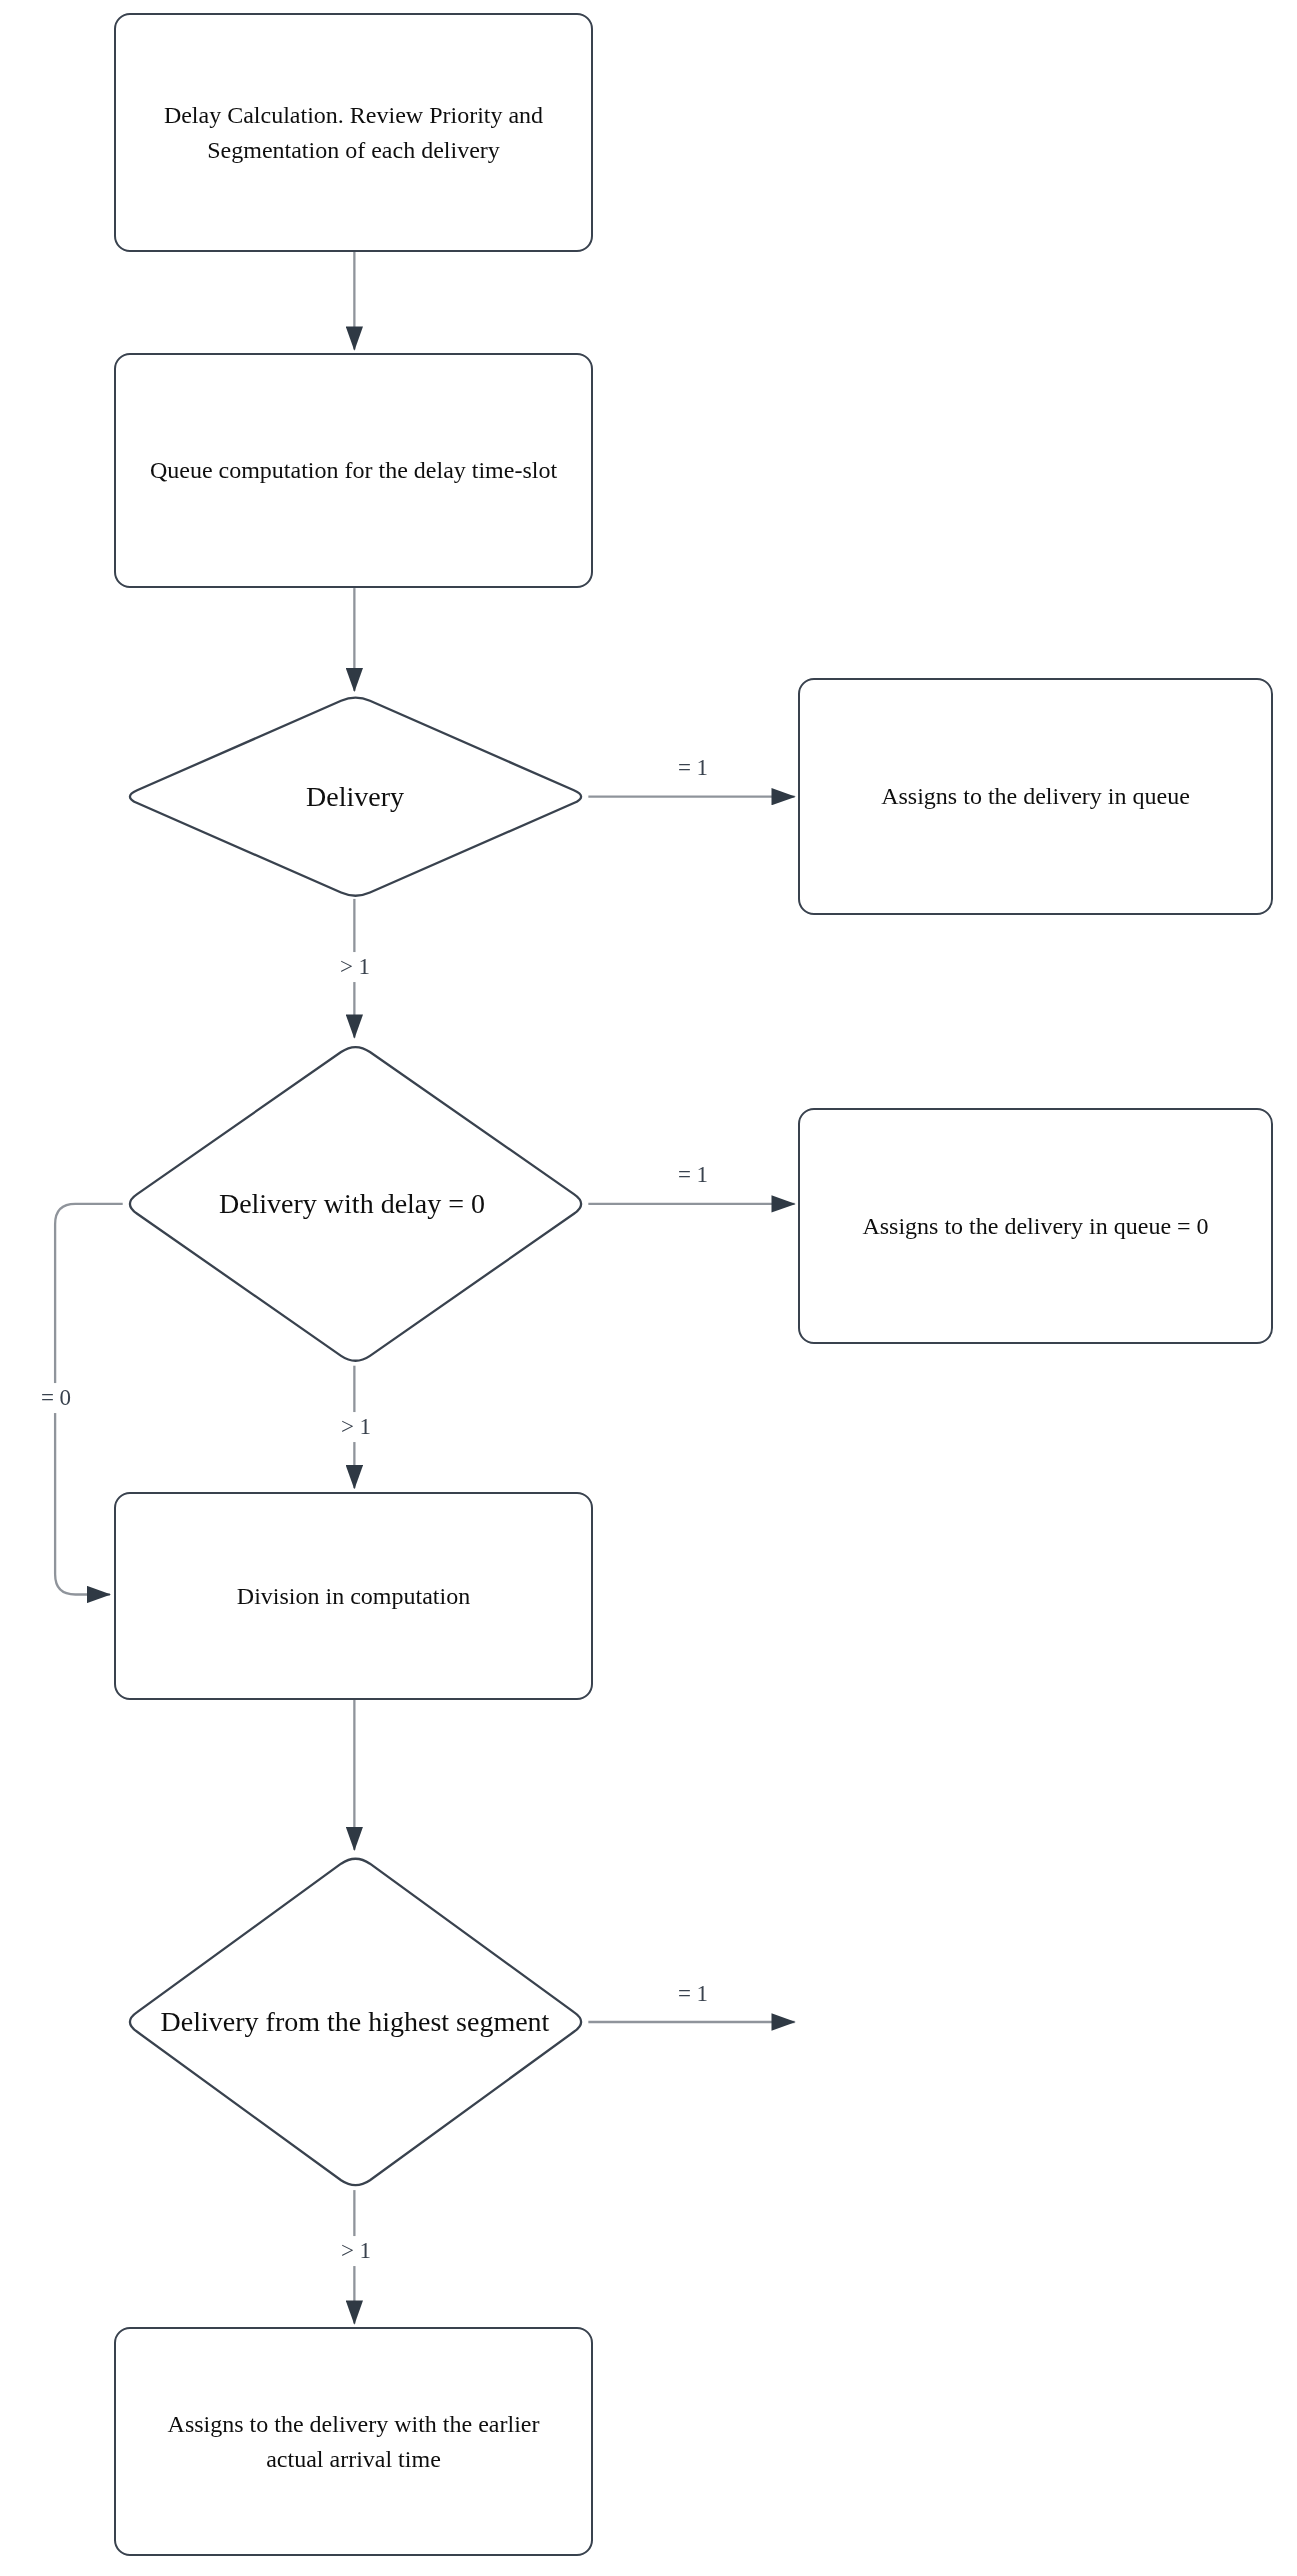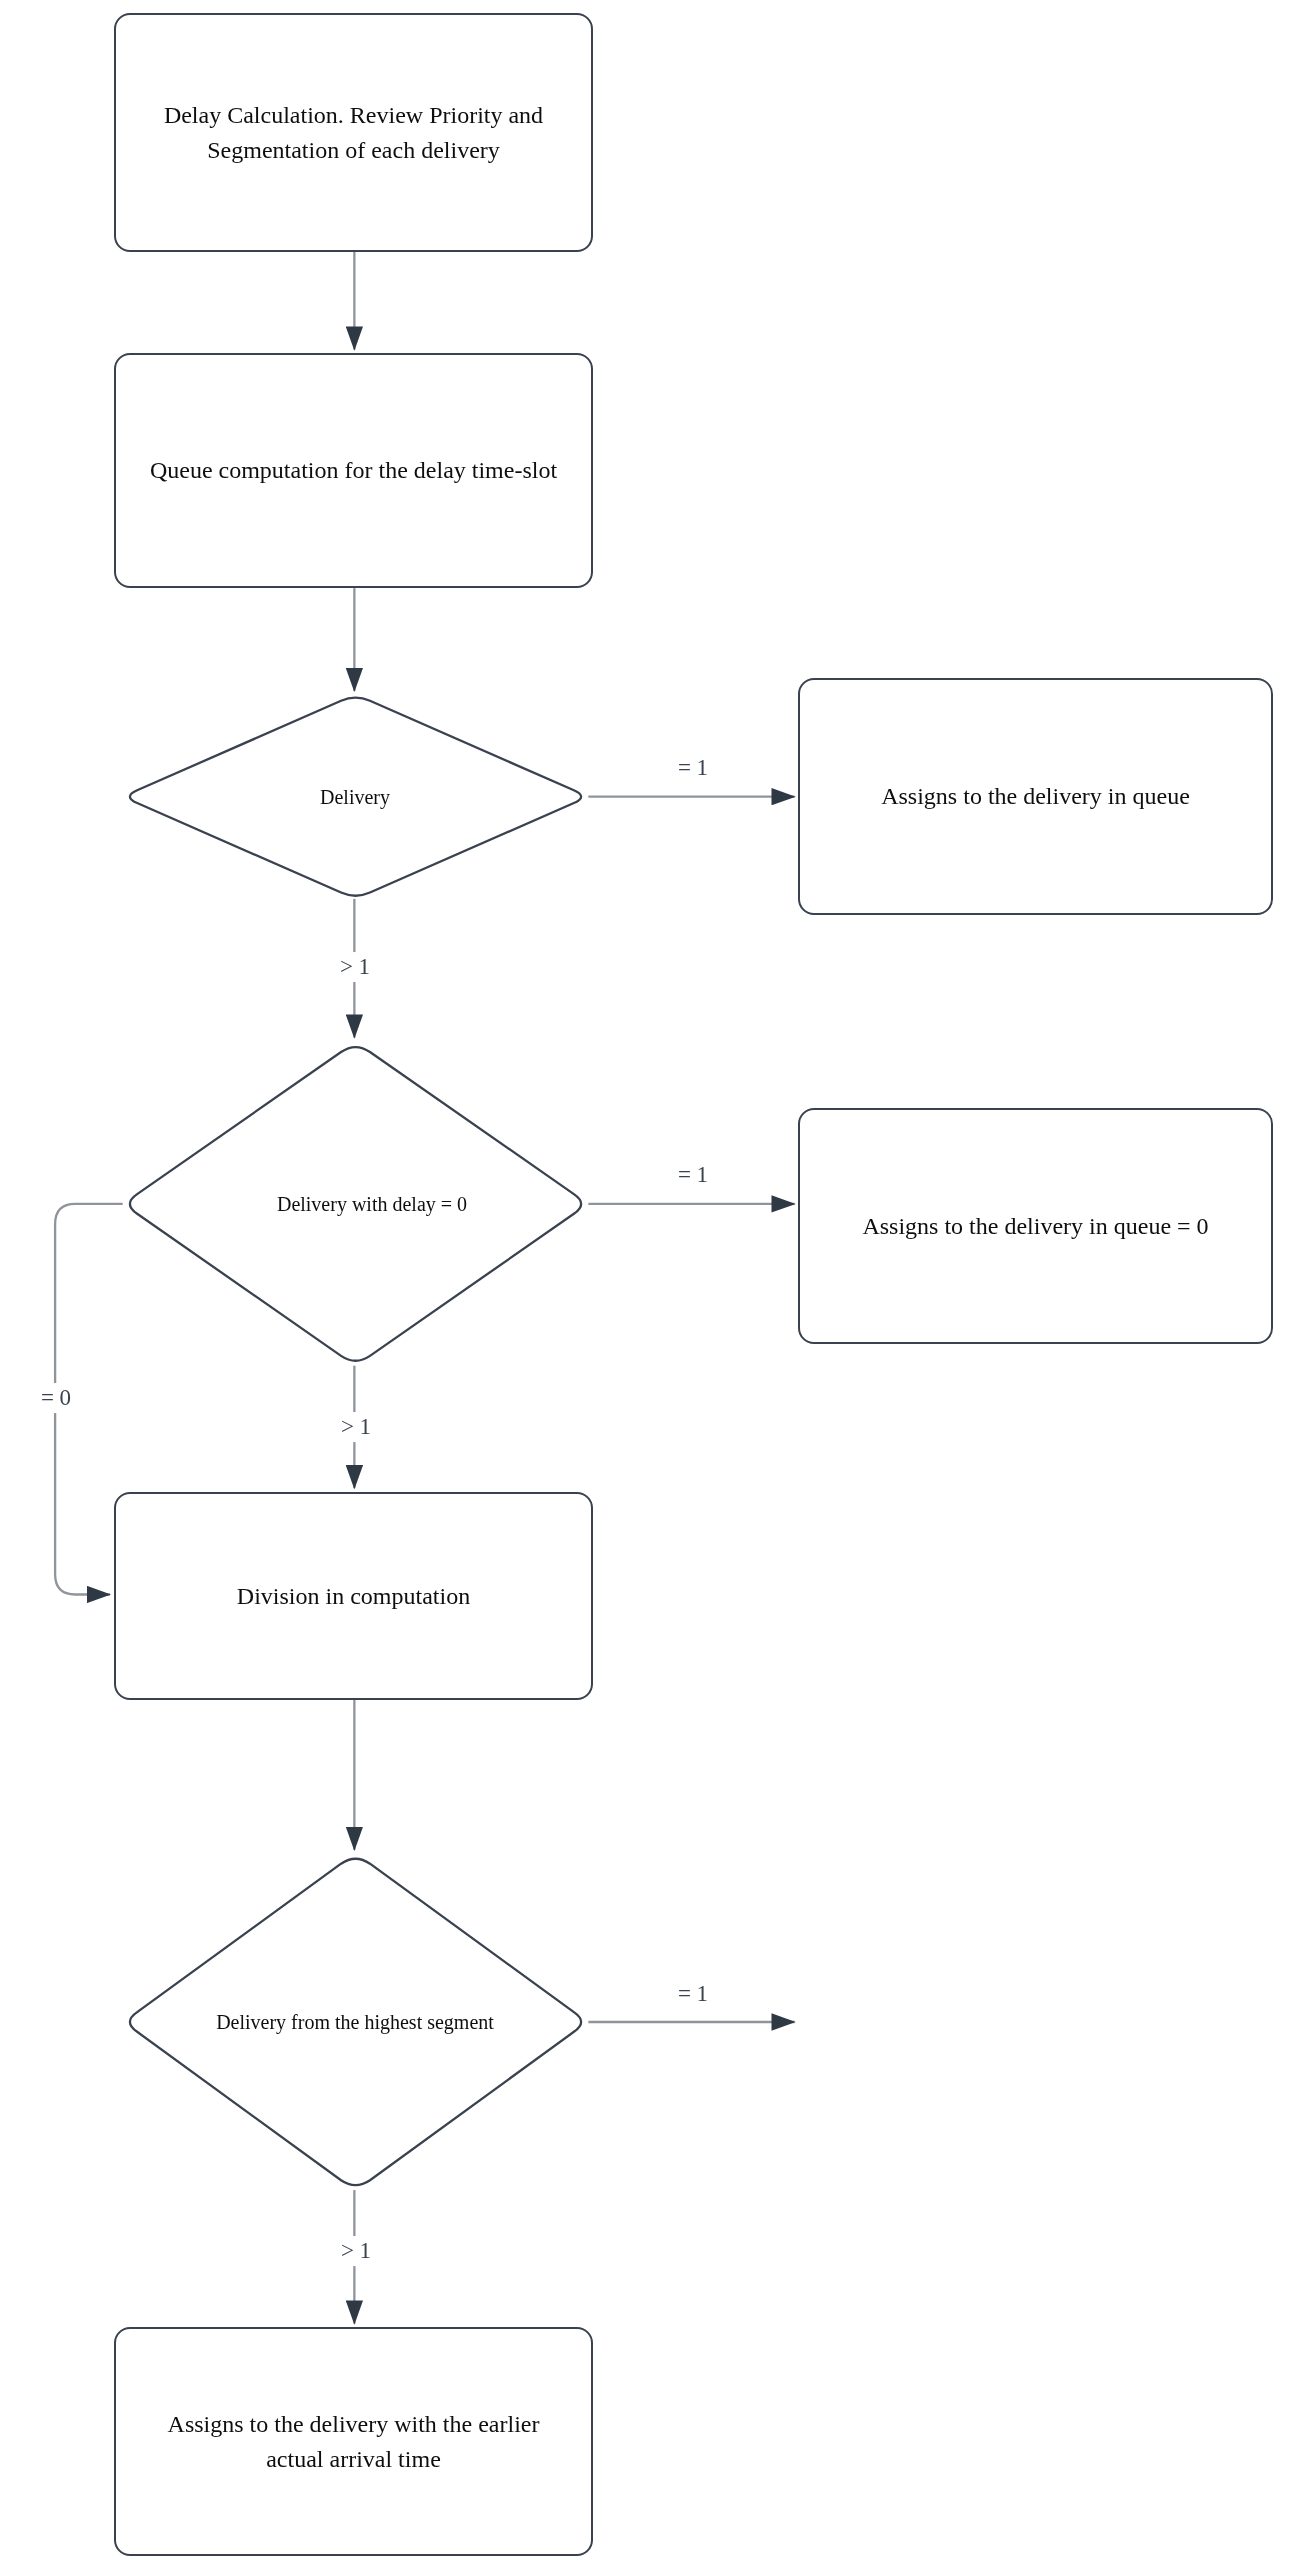--- a/index.html
+++ b/index.html
@@ -24,21 +24,21 @@
     text-align: center;
     font-size: 24px;
     line-height: 1.45;
     color: #0e0e0e;
     padding: 16px 32px;
   }
   .diamond-label {
     position: absolute;
     transform: translate(-50%, -50%);
     text-align: left;
-    font-size: 20px;
+    font-size: 28px;
     line-height: 1.4;
     color: #0e0e0e;
     white-space: nowrap;
   }
   .edge-label {
     position: absolute;
     transform: translate(-50%, -50%);
     font-size: 23px;
     line-height: 1.1;
     color: #39424e;
@@ -87,21 +87,21 @@
 
   <div class="node-box" style="left:798px; top:1086px; width:475px; height:236px;margin-top:22px;">Assigns to the delivery in queue = 0</div>
 
   <div class="node-box" style="left:114px; top:1492px; width:479px; height:208px;">Division in computation</div>
 
 
   <div class="node-box" style="left:114px; top:2327px; width:479px; height:229px;">Assigns to the delivery with the earlier actual arrival time</div>
 
   <div class="diamond-label" style="left:355px; top:797px;">Delivery</div>
 
-  <div class="diamond-label" style="left:372px; top:1204px;">Delivery with delay = 0</div>
+  <div class="diamond-label" style="left:352px; top:1204px;">Delivery with delay = 0</div>
 
   <div class="diamond-label" style="left:355px; top:2022px;">Delivery from the highest segment</div>
 
   <div class="edge-label" style="left:693px; top:768px;">= 1</div>
 
   <div class="edge-label" style="left:355px; top:967px;">&gt; 1</div>
 
   <div class="edge-label" style="left:693px; top:1175px;">= 1</div>
 
   <div class="edge-label" style="left:356px; top:1427px;">&gt; 1</div>

